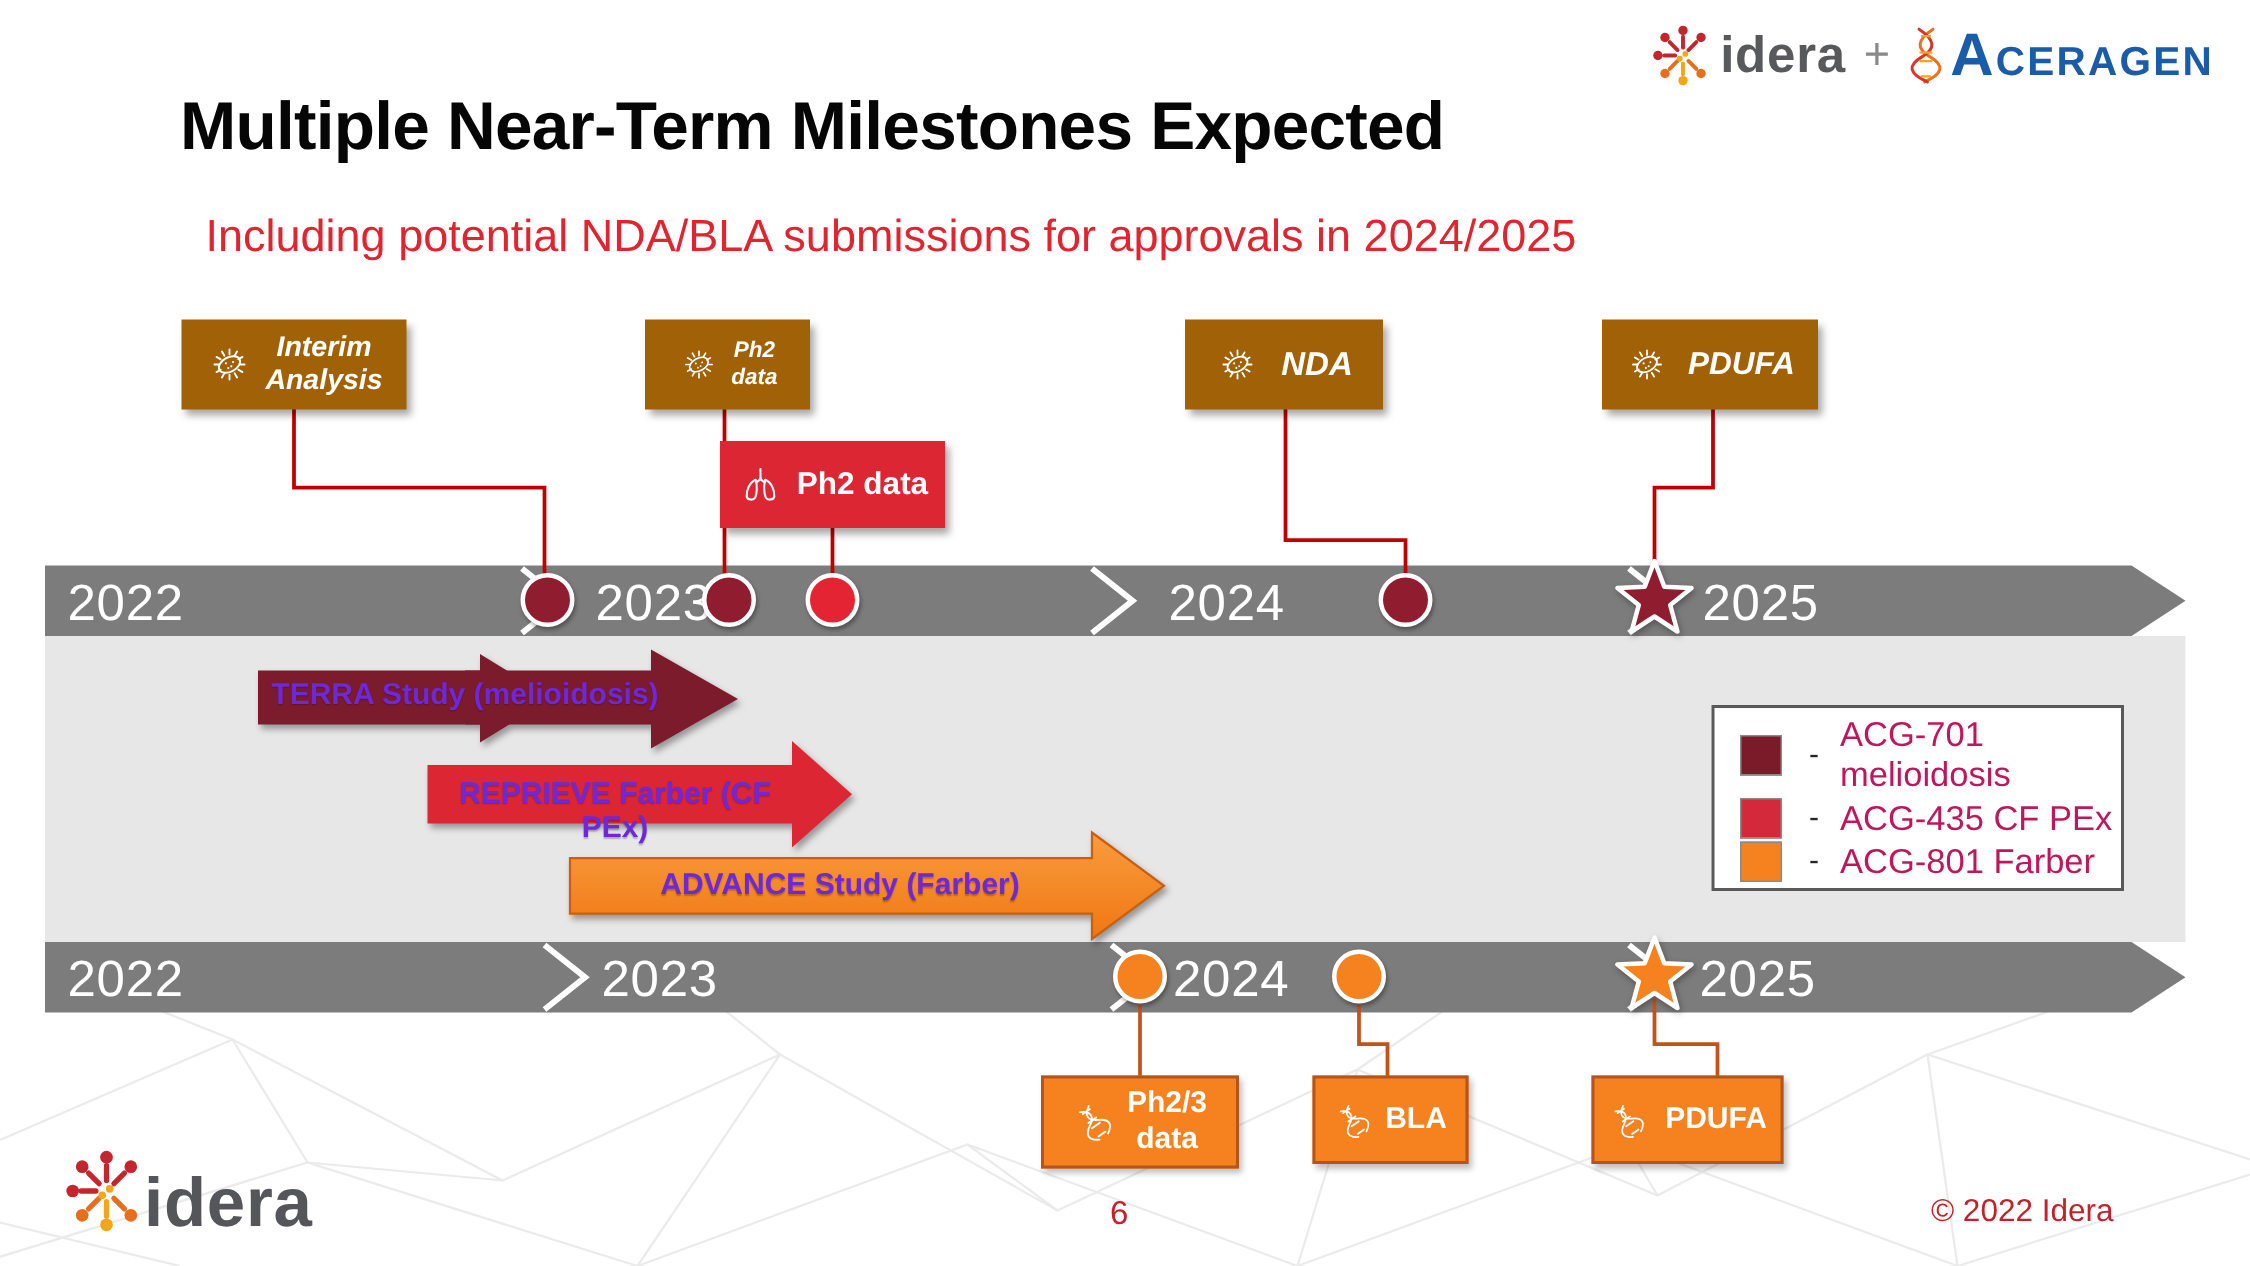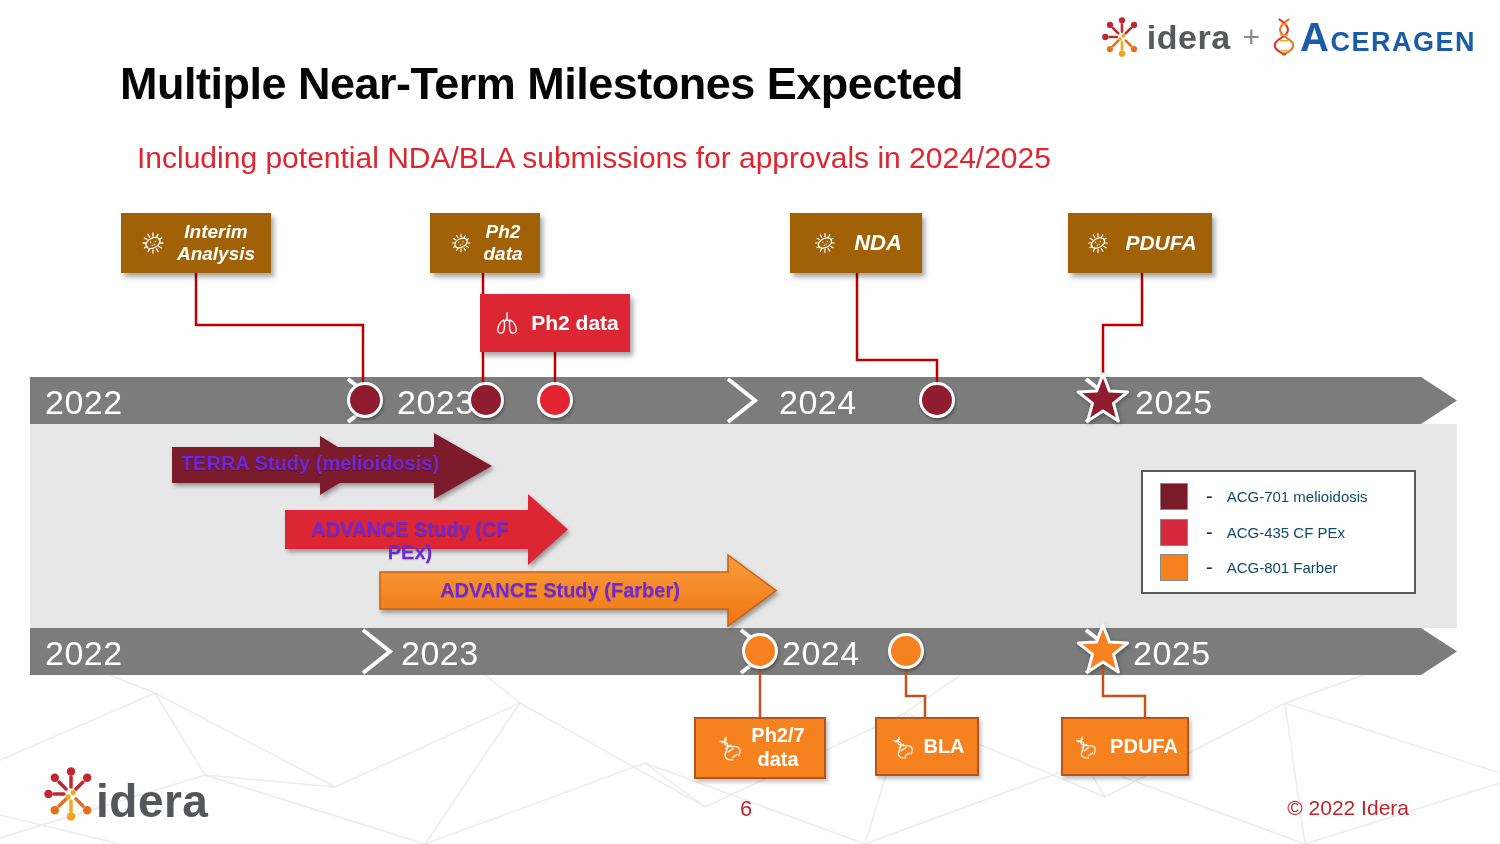--- a/index.html
+++ b/index.html
@@ -43,21 +43,21 @@
        box-shadow:1px 2px 3px rgba(0,0,0,.35);}
   .star{position:absolute;width:64px;height:64px;}
 
   
   .legend{position:absolute;left:1141px;top:470px;width:275px;height:124px;background:#FFFFFF;
           border:2px solid #595959;display:flex;flex-direction:column;justify-content:space-evenly;
           padding:2px 0;box-sizing:border-box;}
   .lg-row{display:flex;align-items:center;margin-left:17px;}
   .lg-swatch{width:26px;height:25px;border:1px solid #8a8a8a;flex:0 0 auto;}
   .lg-dash{margin:0 14px 0 18px;color:#262626;font-size:20px;}
-  .lg-label{color:#0c4a6e;font-size:15px;}
+  .lg-label{color:#be185d;font-size:23px;}
 
   
   .brand-bottom{position:absolute;left:40px;top:760px;display:flex;align-items:center;}
   .idera-word-big{font-size:46px;font-weight:700;color:#55565A;margin-left:-6px;margin-top:14px;letter-spacing:.5px;}
   .page-num{position:absolute;left:740px;top:796px;font-size:22px;color:#C0232C;}
   .copyright{position:absolute;right:91px;top:796px;font-size:21px;color:#C0232C;}
 </style>
 </head>
 <body>
 
@@ -114,21 +114,21 @@
 
     <g style="filter:drop-shadow(2px 3px 2px rgba(0,0,0,.35));">
       <polygon points="310,447 434,447 434,433 492,466 434,499 434,483 310,483" fill="#7C1B2B"></polygon>
       <polygon points="172,447 320,447 320,436 368,465.5 320,495 320,483 172,483" fill="#7C1B2B"></polygon>
       <polygon points="285,510 528,510 528,494 568,529.5 528,565 528,549 285,549" fill="#DC2634"></polygon>
       <polygon points="380,572 728,572 728,555 776,590.5 728,626 728,609 380,609" fill="url(#gradOrange)" stroke="#C96011" stroke-width="1.5"></polygon>
     </g>
   </svg>
 
   <div class="arrow-text" style="left:180px;top:452px;width:260px;">TERRA Study (melioidosis)</div>
-  <div class="arrow-text" style="left:290px;top:518px;width:240px;">ADVANCE Study (CF PEx)</div>
+  <div class="arrow-text" style="left:290px;top:518px;width:240px;">REPRIEVE Farber (CF PEx)</div>
   <div class="arrow-text" style="left:400px;top:579px;width:320px;">ADVANCE Study (Farber)</div>
 
   <div class="yr" style="left:45px;top:383px;">2022</div>
   <div class="yr" style="left:397px;top:383px;">2023</div>
   <div class="yr" style="left:779px;top:383px;">2024</div>
   <div class="yr" style="left:1135px;top:383px;">2025</div>
   <div class="yr" style="left:45px;top:634px;">2022</div>
   <div class="yr" style="left:401px;top:634px;">2023</div>
   <div class="yr" style="left:782px;top:634px;">2024</div>
   <div class="yr" style="left:1133px;top:634px;">2025</div>
@@ -156,21 +156,21 @@
         <ellipse cx="20" cy="20" rx="9.5" ry="6" transform="rotate(-28 20 20)"></ellipse>
         <path d="M28.5,20 L32.5,20 M27.4,24.3 L30.8,26.3 M24.3,27.4 L26.3,30.8 M20,28.5 L20,32.5 M15.7,27.4 L13.7,30.8 M12.6,24.3 L9.2,26.3 M11.5,20 L7.5,20 M12.6,15.7 L9.2,13.7 M15.7,12.6 L13.7,9.2 M20,11.5 L20,7.5 M24.3,12.6 L26.3,9.2 M27.4,15.7 L30.8,13.7"></path>
       </g>
       <g fill="#fff">
           <circle cx="17" cy="19" r=".9"></circle>
           <circle cx="21.5" cy="21.5" r=".9"></circle>
           <circle cx="19" cy="23" r=".9"></circle>
           <circle cx="23" cy="18" r=".9"></circle>
         </g>
     </svg>
-    <span class="lbl ml" style="font-size:19px;">Ph2
+    <span class="lbl ml" style="font-size:15px;">Ph2
 data</span>
   </div>
 
   <div class="co co-red" style="left:480px;top:294px;width:150px;height:58px;">
     <svg width="32" height="32" viewBox="0 0 40 40">
       <g fill="none" stroke="#fff" stroke-width="1.7" stroke-linecap="round" stroke-linejoin="round">
         <path d="M20,7 L20,14 M20,14 C20,16 18.5,17 17,18 M20,14 C20,16 21.5,17 23,18"></path>
         <path d="M16,16 C11,18 8,25 8.5,30 C9,33 14,33.5 15.5,31 C17,28.5 17.5,21 16,16 Z"></path>
         <path d="M24,16 C29,18 32,25 31.5,30 C31,33 26,33.5 24.5,31 C23,28.5 22.5,21 24,16 Z"></path>
       </g>
@@ -211,21 +211,21 @@
   </div>
 
   <div class="co co-orange" style="left:694px;top:717px;width:128px;height:58px;">
     <svg width="28" height="28" viewBox="0 0 40 40">
       <g fill="none" stroke="#fff" stroke-width="1.8" stroke-linecap="round" transform="rotate(-35 20 20)">
         <path d="M15,5 C24,10 24,16 15,21 C6,26 6,32 15,37"></path>
         <path d="M25,5 C16,10 16,16 25,21 C34,26 34,32 25,37"></path>
         <path d="M16,8 L24,8 M15.5,18 L24.5,18 M15.5,24 L24.5,24 M16,34 L24,34"></path>
       </g>
     </svg>
-    <span class="lbl ml" style="font-size:20px;">Ph2/7
+    <span class="lbl ml" style="font-size:20px;">Ph2/3
 data</span>
   </div>
 
   <div class="co co-orange" style="left:875px;top:717px;width:100px;height:55px;">
     <svg width="26" height="26" viewBox="0 0 40 40">
       <g fill="none" stroke="#fff" stroke-width="1.8" stroke-linecap="round" transform="rotate(-35 20 20)">
         <path d="M15,5 C24,10 24,16 15,21 C6,26 6,32 15,37"></path>
         <path d="M25,5 C16,10 16,16 25,21 C34,26 34,32 25,37"></path>
         <path d="M16,8 L24,8 M15.5,18 L24.5,18 M15.5,24 L24.5,24 M16,34 L24,34"></path>
       </g>

